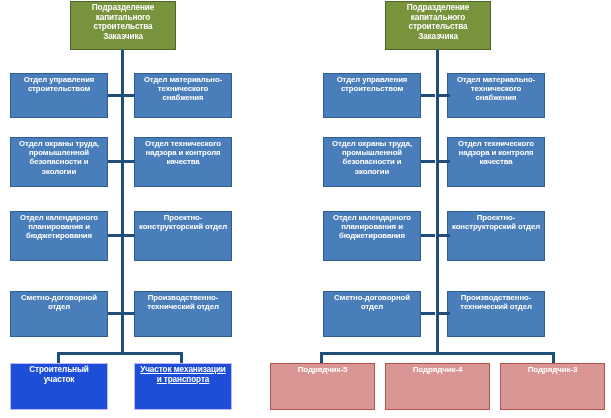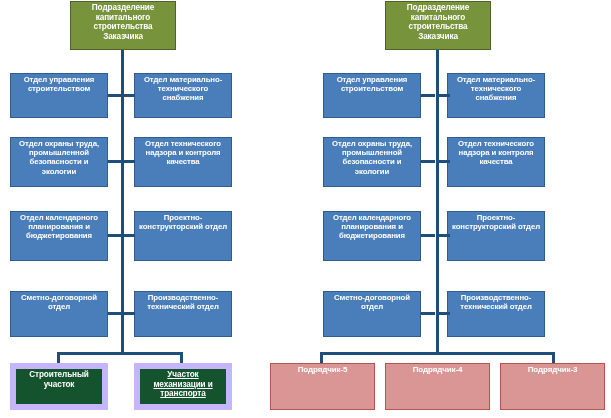--- a/index.html
+++ b/index.html
@@ -8,21 +8,21 @@
   #stage{position:relative;width:611px;height:418px;}
 
   .node{position:absolute;box-sizing:border-box;display:flex;
         justify-content:center;text-align:center;
         color:#ffffff;font-weight:bold;line-height:1.18;
         letter-spacing:-0.1px;padding:1px 3px;}
   .node span{display:block;width:100%;}
 
   .root{background:#77933C;border:1px solid #4F6228;font-size:8.2px;}
   .dept{background:#4A7EBB;border:1px solid #2F5D90;font-size:7.8px;}
-  .unit{background:#14532d;border:6px solid #c4b5fd;font-size:8.2px;}
+  .unit{background:#1d4ed8;border:1px solid #c4b5fd;font-size:8.2px;}
   .contractor{background:#D99694;border:1px solid #B85450;font-size:8px;}
 
   .conn{position:absolute;background:#1F4E79;}
   .vtrunk{width:3px;}
   .stub{height:3px;}
   .forkbar{height:3px;}
   .forkdrop{width:3px;}
 </style>
 </head>
 <body>

